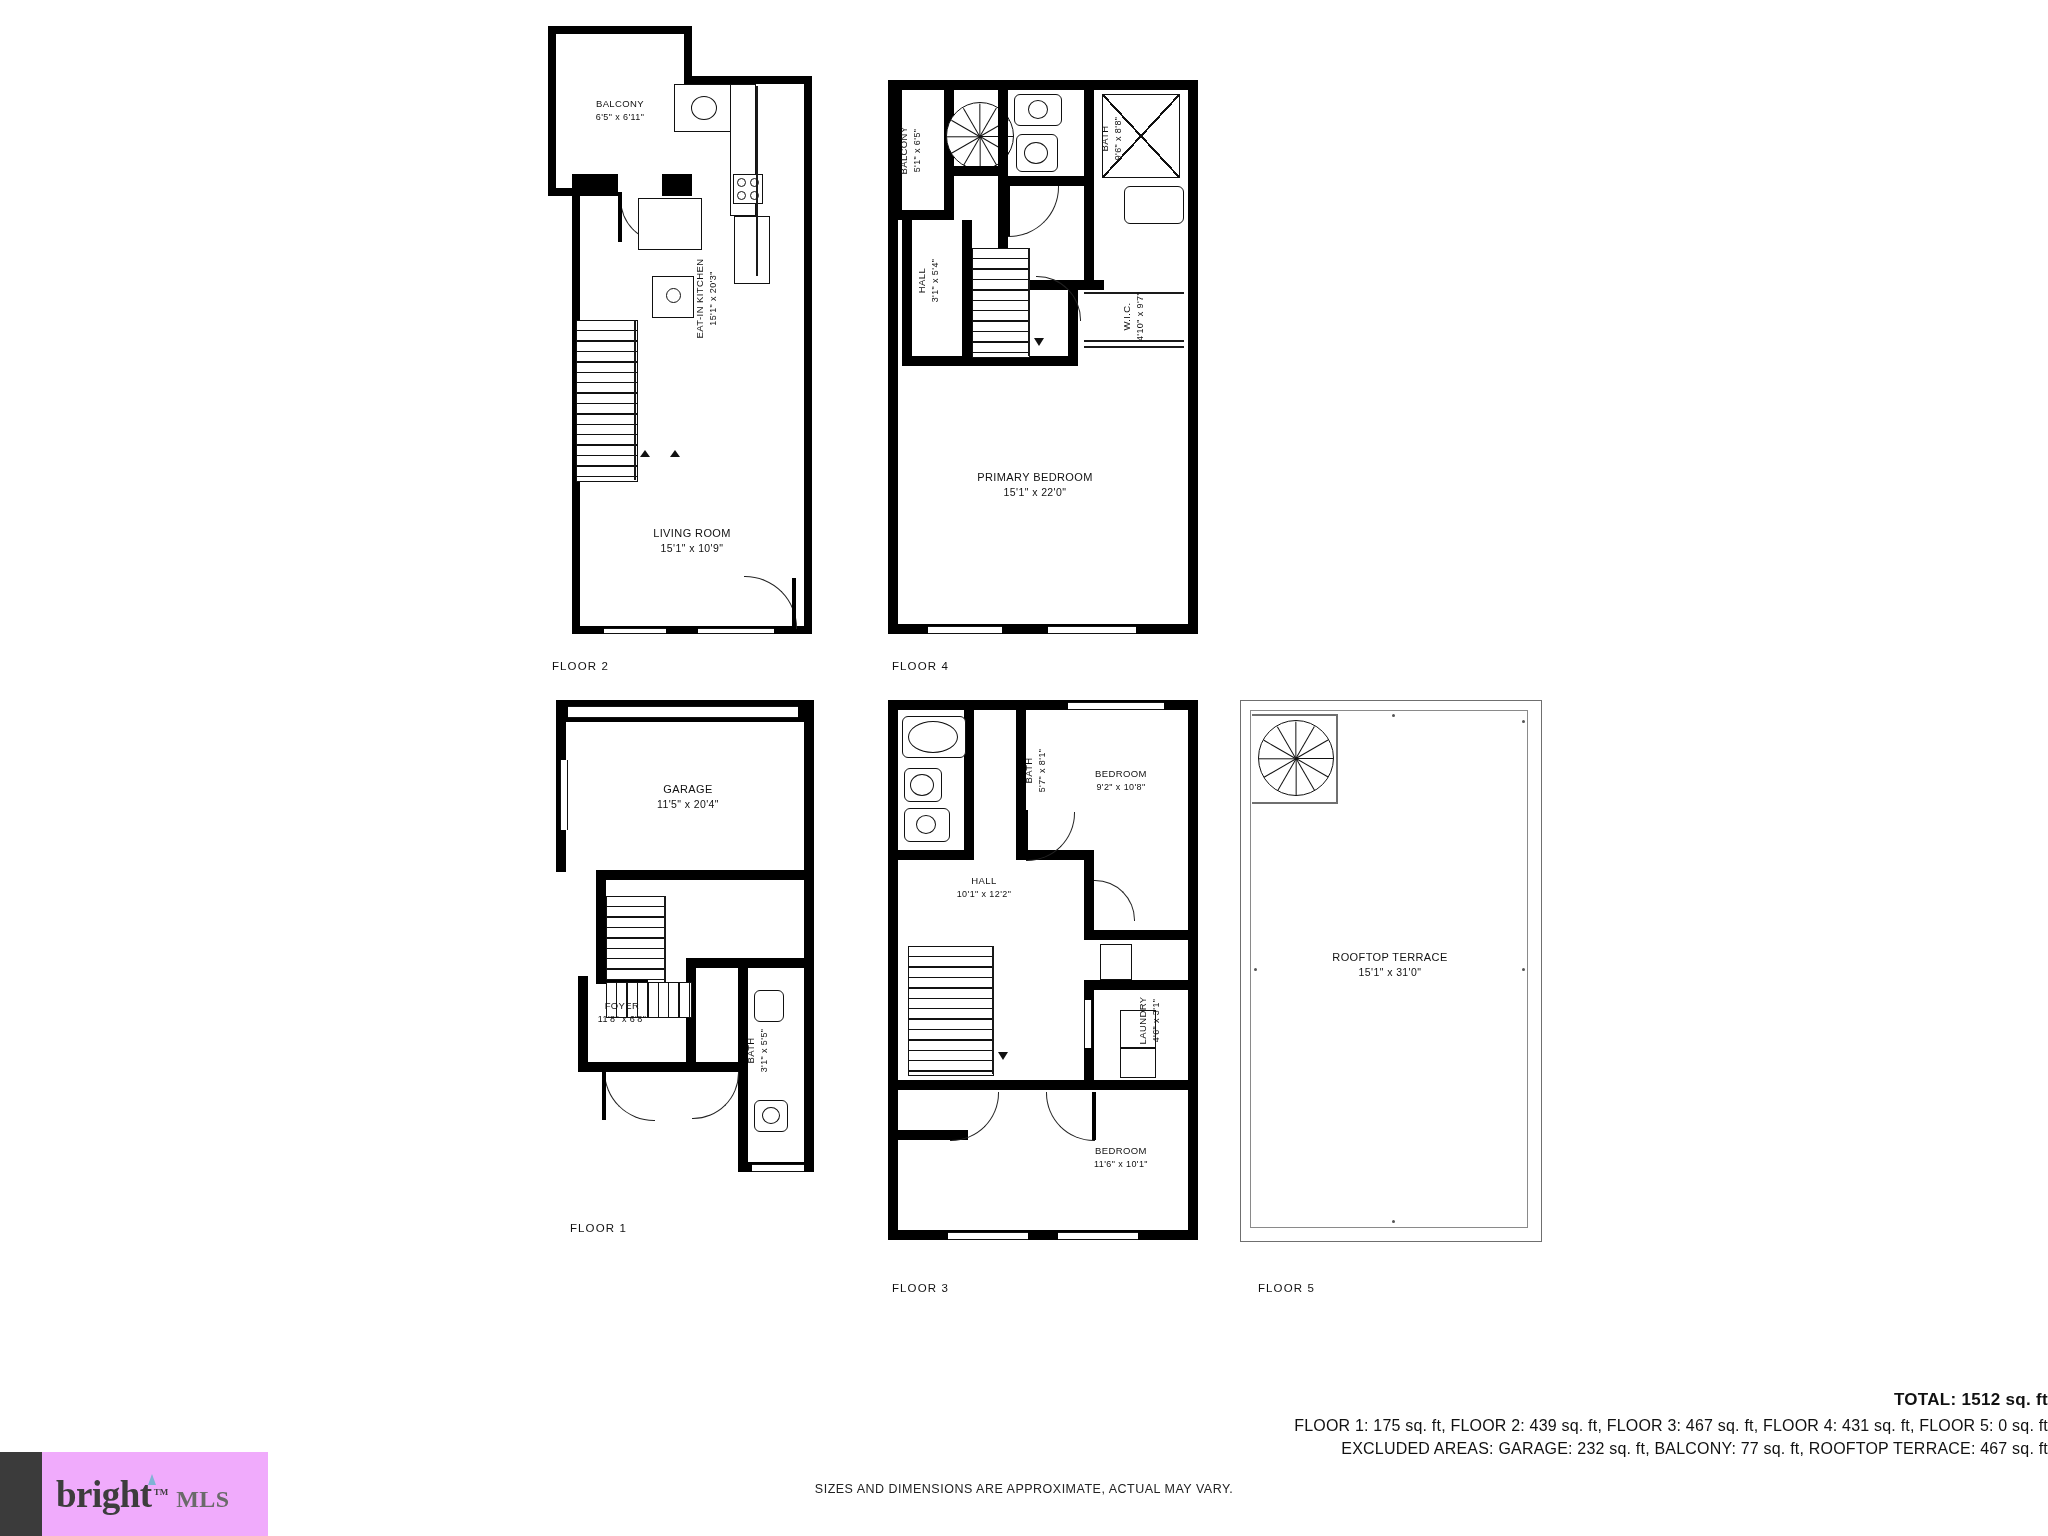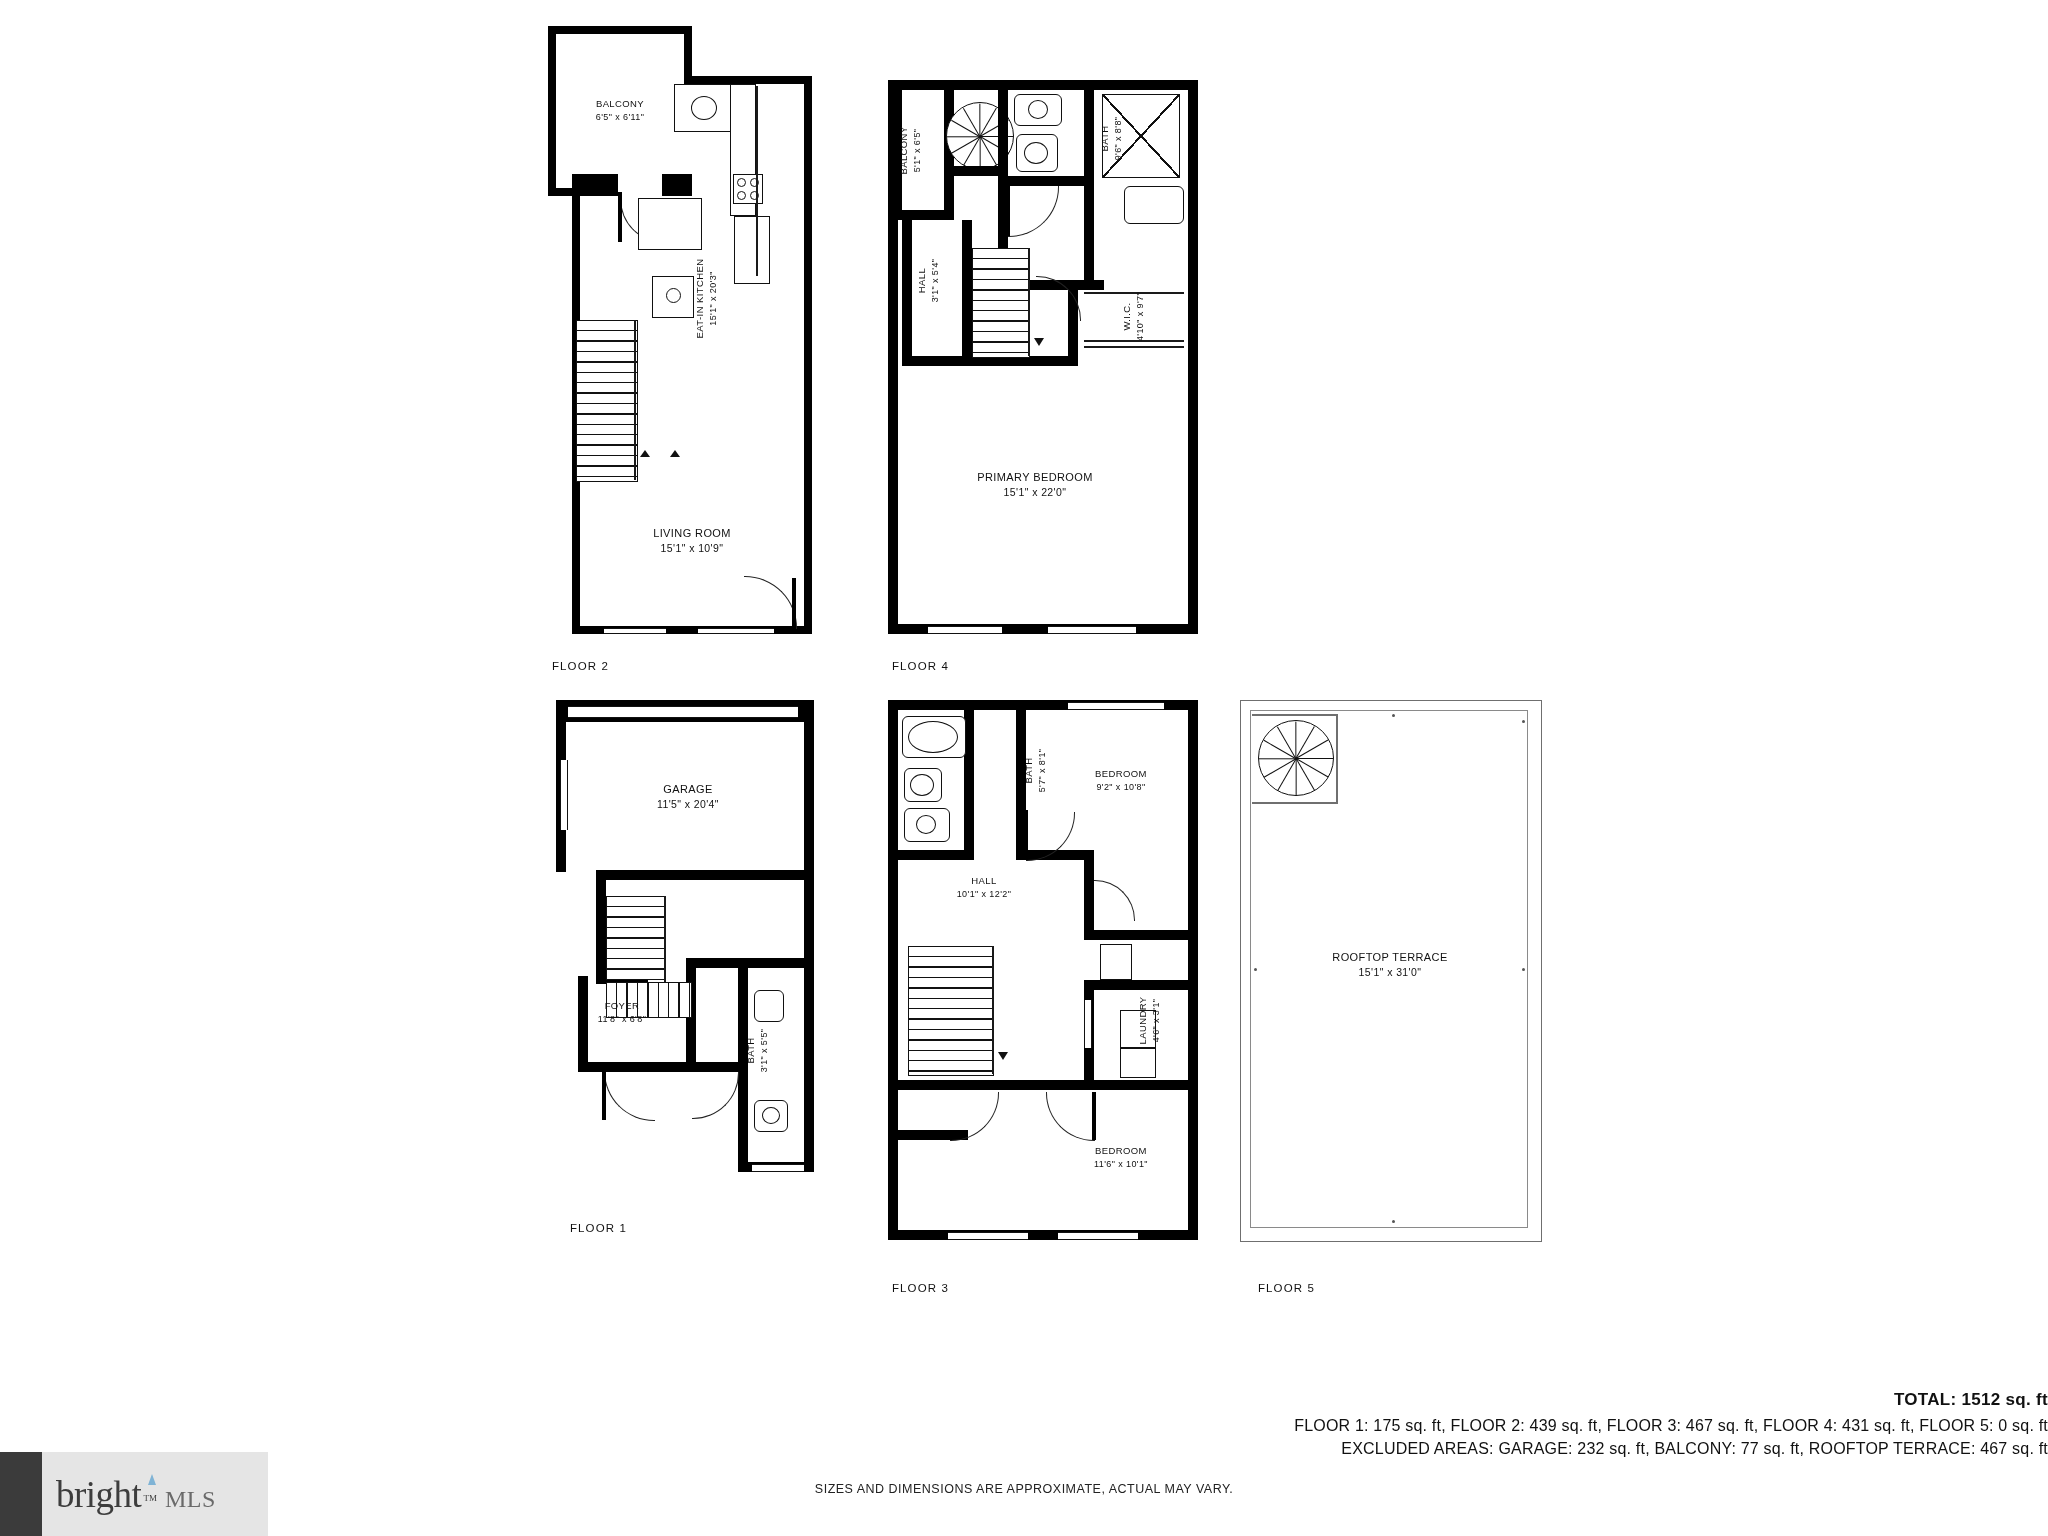--- a/index.html
+++ b/index.html
@@ -147,23 +147,24 @@
     font-size: 12.5px;
     letter-spacing: 0.5px;
     color: #222;
   }
   .brand {
     position: absolute;
     left: 0;
     bottom: 0;
     width: 268px;
     height: 84px;
-    background: #e5e5e5;
+    background: #f0abfc;
     display: flex;
     align-items: center;
+    font-weight: bold;
   }
   .brand .sq {
     width: 42px;
     height: 84px;
     background: #3b3b3b;
   }
   .brand .txt {
     margin-left: 14px;
     display: flex;
     align-items: baseline;
@@ -172,21 +173,21 @@
   .brand .b1 {
     font-size: 37px;
     color: #3d3d3d;
     letter-spacing: -0.5px;
   }
   .brand .tm {
     font-size: 9px;
     color: #3d3d3d;
     margin-left: 2px;
     align-self: flex-start;
-    margin-top: 20px;
+    margin-top: 14px;
   }
   .brand .b2 {
     font-size: 24px;
     color: #6a6a6a;
     margin-left: 8px;
     letter-spacing: 0.5px;
   }
   .brand .spark {
     position: absolute;
     left: 148px;

